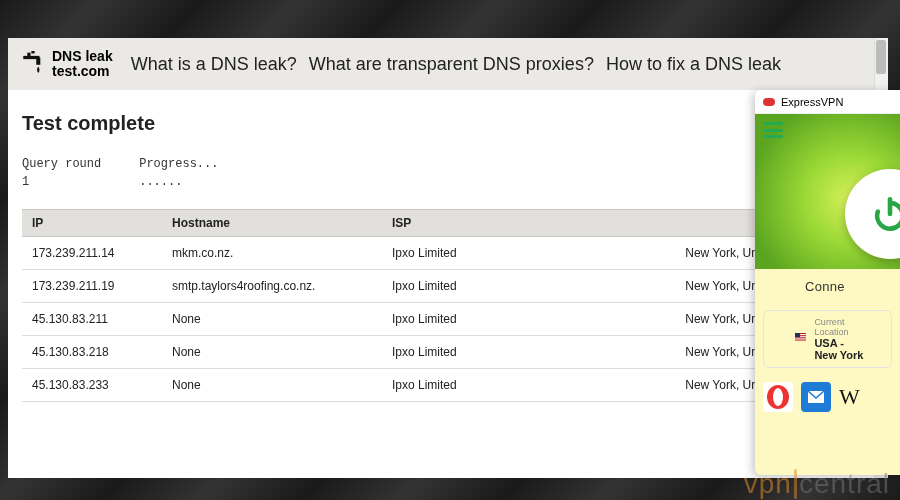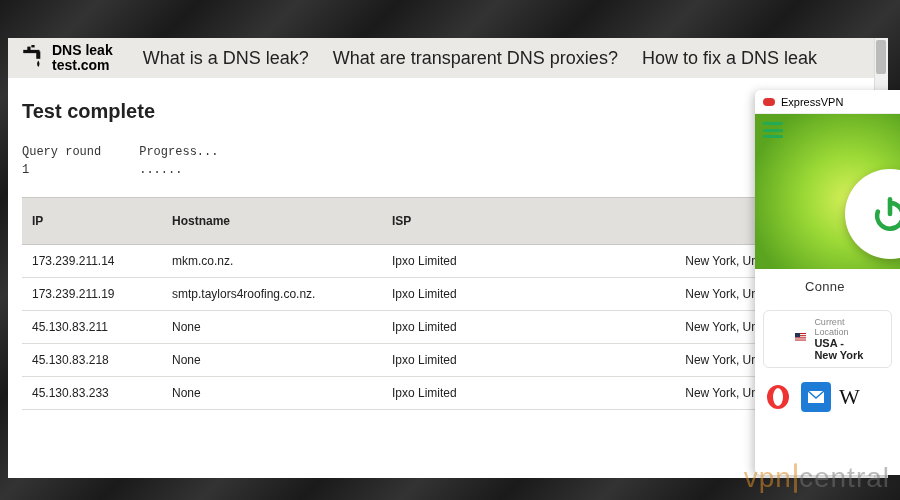--- a/index.html
+++ b/index.html
@@ -33,25 +33,25 @@
   }
   .scroll-thumb {
     position: absolute;
     right: 2px; top: 2px;
     width: 10px; height: 34px;
     background: #bbb;
     border-radius: 2px;
   }
   .header-bar {
     background: #ebe9e5;
-    height: 40px;
+    height: 52px;
     display: flex;
     align-items: center;
     padding: 4px 12px;
-    gap: 24px;
+    gap: 12px;
   }
   .logo-area {
     display: flex;
     align-items: center;
     gap: 6px;
     margin-right: 6px;
   }
   .logo-icon { width: 26px; height: 26px; }
   .logo-text { line-height: 1.05; font-size: 14px; }
   .logo-text .bold { font-weight: 700; }
@@ -70,21 +70,21 @@
   table {
     width: 100%;
     border-collapse: collapse;
     font-size: 12px;
     color: #222;
   }
   thead tr { background: #e2e0dc; }
   th {
     text-align: left;
     font-weight: 700;
-    padding: 16px 10px;
+    padding: 6px 10px;
     border-top: 1px solid #c9c7c3;
     border-bottom: 1px solid #c9c7c3;
   }
   th:last-child { text-align: right; padding-right: 32px;}
   td {
     padding: 9px 10px;
     border-bottom: 1px solid #dedcd8;
     white-space: nowrap;
   }
   .country-cell { text-align: right; padding-right: 32px; }
@@ -94,21 +94,21 @@
     vertical-align: middle;
     margin-left: 6px;
   }
   .flag svg { display:block; }
 
   
   .vpn-panel {
     position: absolute;
     top: 90px; right: 0;
     width: 145px; height: 385px;
-    background: #ffffff;
+    background: #fef9c3;
     border-radius: 6px 0 0 6px;
     box-shadow: -2px 2px 10px rgba(0,0,0,.25);
     overflow: hidden;
   }
   .vpn-title {
     height: 24px;
     display: flex;
     align-items: center;
     gap: 6px;
     padding: 0 8px;
@@ -173,21 +173,21 @@
     border-radius: 4px;
     display:flex;align-items:center;justify-content:center;
   }
   .tb-opera { background:#fff; }
   .tb-mail { background:#1f7cd6; }
   .tb-w { font-family: Georgia, serif; font-size: 22px; font-weight:400; color:#111; }
   
   
   .watermark {
     position: absolute;
-    right: 10px; bottom: 6px;
+    right: 10px; bottom: 0;
     font-size: 28px;
     letter-spacing: 1px;
     color: rgba(220,140,40,.55);
     font-weight: 300;
     font-family: Arial, sans-serif;
     pointer-events: none;
   }
   .watermark .grey { color: rgba(120,120,120,.5); }
   .watermark .bar {
     display:inline-block; width:3px; height:30px;

